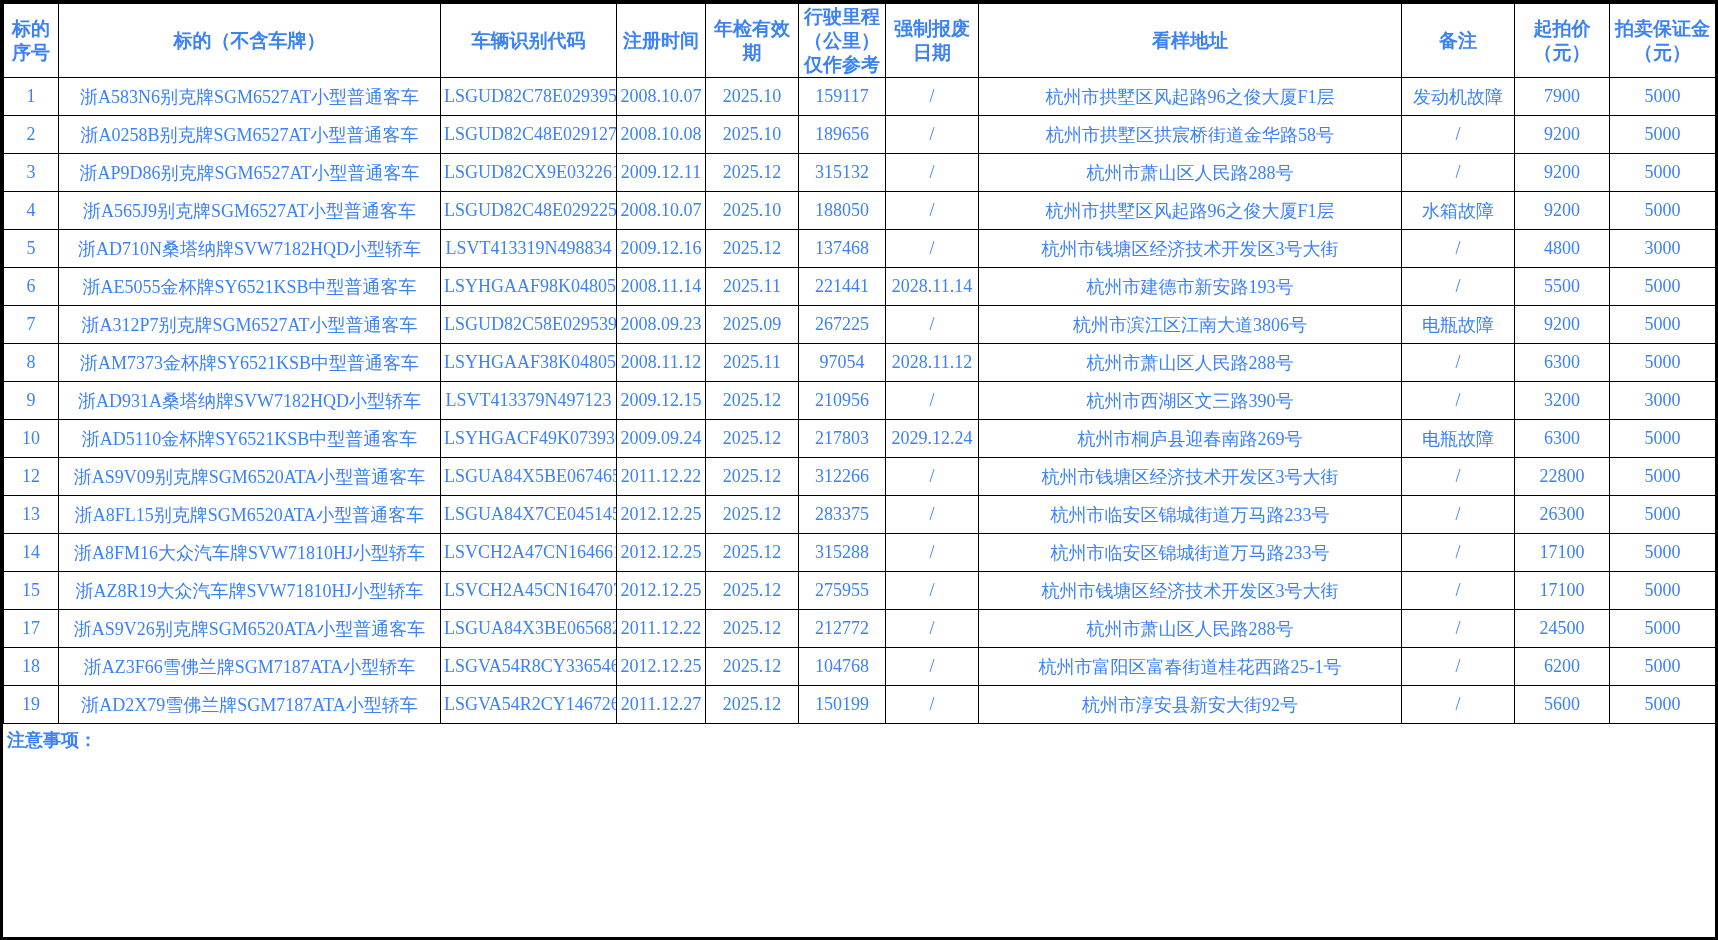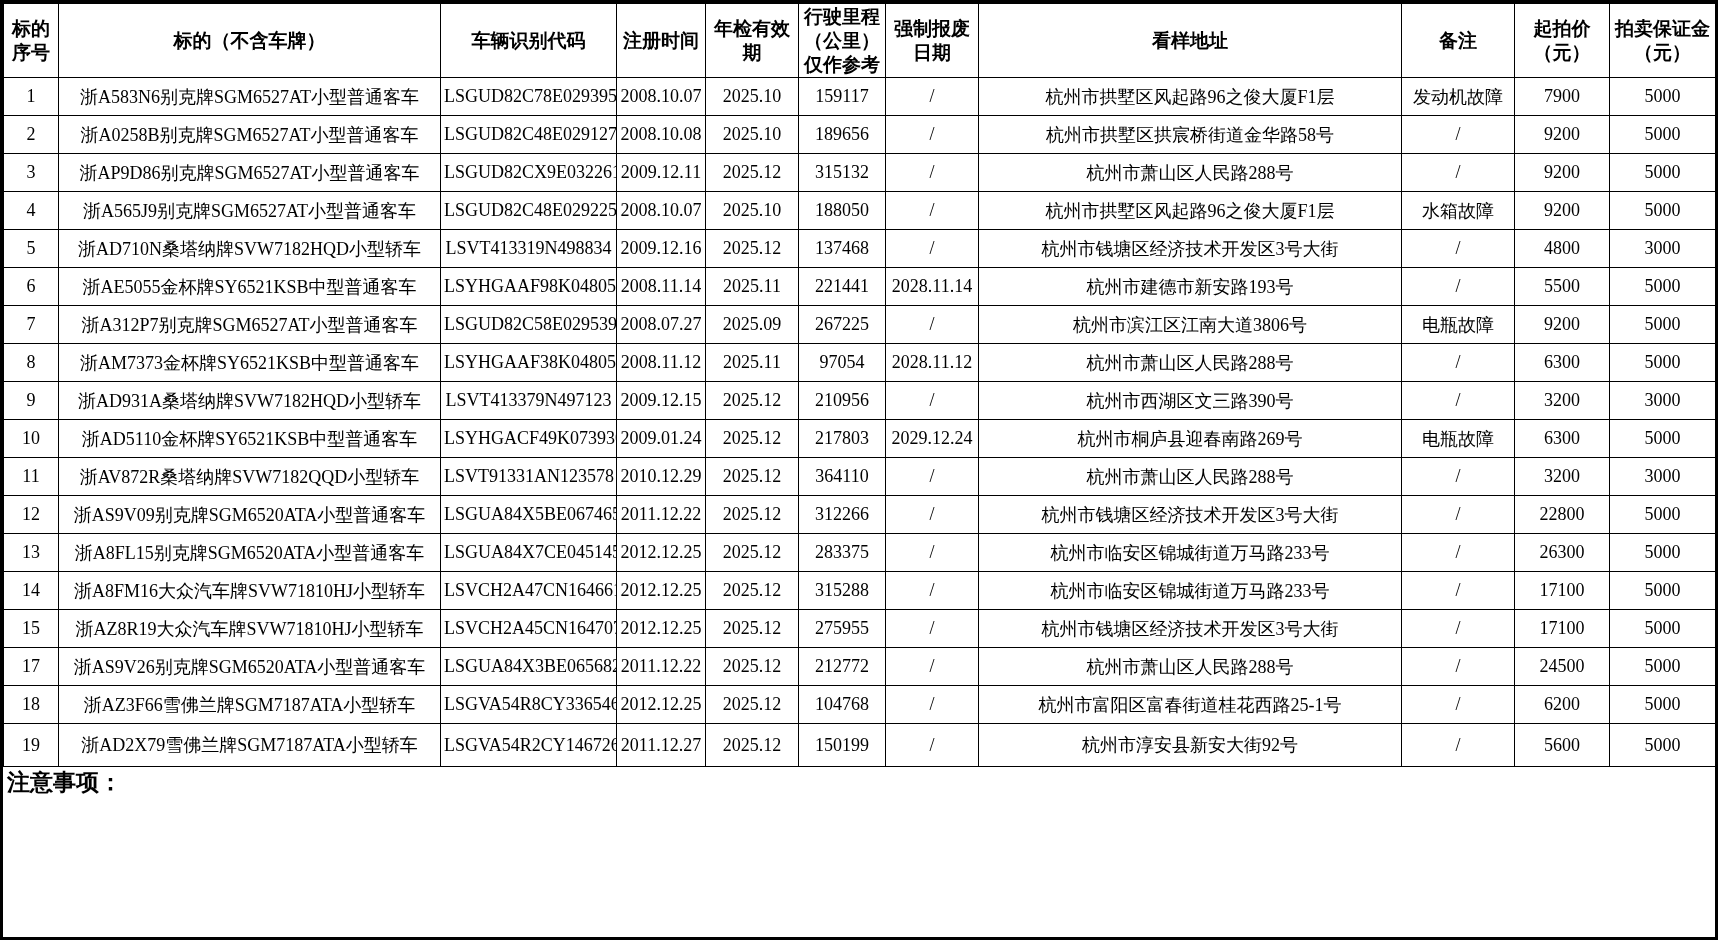--- a/index.html
+++ b/index.html
@@ -1,21 +1,21 @@
 <!DOCTYPE html>
 <html><head>
 <meta charset="utf-8">
 <style>
   * { box-sizing: border-box; }
   html, body { margin: 0; padding: 0; background: #888; }
   .page {
     width: 1718px;
     height: 940px;
     background: #ffffff;
-    color: #000000;
+    color: #3b82f6;
     border: 3px solid #000000;
     font-family: "Liberation Serif", "DejaVu Serif", serif;
     overflow: hidden;
     position: relative;
   }
   table.auction {
     width: 100%;
     border-collapse: collapse;
     table-layout: fixed;
   }
@@ -39,21 +39,21 @@
   }
   table.auction tbody tr:nth-child(18) td { height: 43px; }
   table.auction tbody tr:nth-child(19) td { height: 50px; }
   td.cell-subject, td.cell-address {
     text-align: left;
     padding-left: 6px;
   }
   .notes {
     padding: 3px 4px 0 4px;
     font-weight: bold;
-    font-size: 23px;
+    font-size: 18px;
     line-height: 26px;
   }
   .notes div { white-space: nowrap; }
 </style>
 </head>
 <body>
 
 <div class="page">
   <table class="auction">
     <colgroup>
@@ -166,21 +166,21 @@
       <td class="cell-scrap">2028.11.14</td>
       <td class="cell-address">杭州市建德市新安路193号</td>
       <td class="cell-remark">/</td>
       <td class="cell-price">5500</td>
       <td class="cell-deposit">5000</td>
     </tr>
         <tr>
       <td class="cell-seq">7</td>
       <td class="cell-subject">浙A312P7别克牌SGM6527AT小型普通客车</td>
       <td class="cell-vin">LSGUD82C58E029539</td>
-      <td class="cell-reg">2008.07.27</td>
+      <td class="cell-reg">2008.09.23</td>
       <td class="cell-inspect">2025.09</td>
       <td class="cell-mileage">267225</td>
       <td class="cell-scrap">/</td>
       <td class="cell-address">杭州市滨江区江南大道3806号</td>
       <td class="cell-remark">电瓶故障</td>
       <td class="cell-price">9200</td>
       <td class="cell-deposit">5000</td>
     </tr>
         <tr>
       <td class="cell-seq">8</td>
@@ -205,41 +205,28 @@
       <td class="cell-scrap">/</td>
       <td class="cell-address">杭州市西湖区文三路390号</td>
       <td class="cell-remark">/</td>
       <td class="cell-price">3200</td>
       <td class="cell-deposit">3000</td>
     </tr>
         <tr>
       <td class="cell-seq">10</td>
       <td class="cell-subject">浙AD5110金杯牌SY6521KSB中型普通客车</td>
       <td class="cell-vin">LSYHGACF49K073930</td>
-      <td class="cell-reg">2009.01.24</td>
+      <td class="cell-reg">2009.09.24</td>
       <td class="cell-inspect">2025.12</td>
       <td class="cell-mileage">217803</td>
       <td class="cell-scrap">2029.12.24</td>
       <td class="cell-address">杭州市桐庐县迎春南路269号</td>
       <td class="cell-remark">电瓶故障</td>
       <td class="cell-price">6300</td>
       <td class="cell-deposit">5000</td>
-    </tr>
-        <tr>
-      <td class="cell-seq">11</td>
-      <td class="cell-subject">浙AV872R桑塔纳牌SVW7182QQD小型轿车</td>
-      <td class="cell-vin">LSVT91331AN123578</td>
-      <td class="cell-reg">2010.12.29</td>
-      <td class="cell-inspect">2025.12</td>
-      <td class="cell-mileage">364110</td>
-      <td class="cell-scrap">/</td>
-      <td class="cell-address">杭州市萧山区人民路288号</td>
-      <td class="cell-remark">/</td>
-      <td class="cell-price">3200</td>
-      <td class="cell-deposit">3000</td>
     </tr>
         <tr>
       <td class="cell-seq">12</td>
       <td class="cell-subject">浙AS9V09别克牌SGM6520ATA小型普通客车</td>
       <td class="cell-vin">LSGUA84X5BE067465</td>
       <td class="cell-reg">2011.12.22</td>
       <td class="cell-inspect">2025.12</td>
       <td class="cell-mileage">312266</td>
       <td class="cell-scrap">/</td>
       <td class="cell-address">杭州市钱塘区经济技术开发区3号大街</td>

